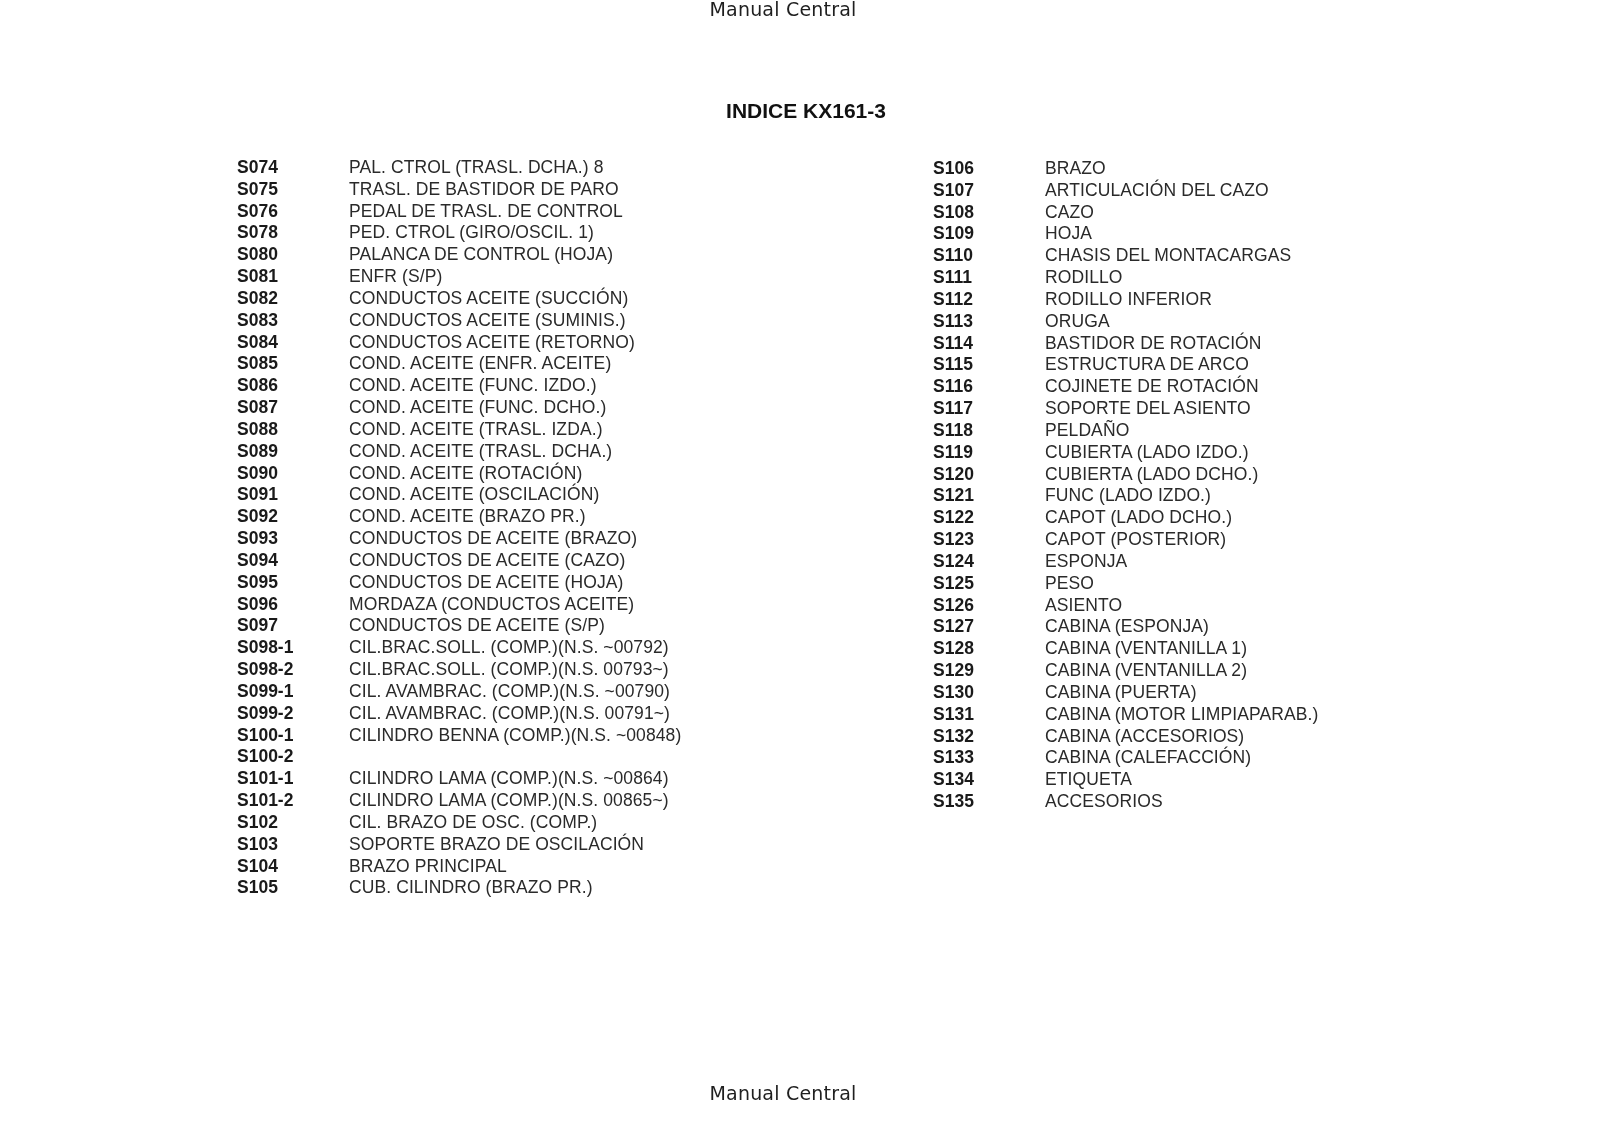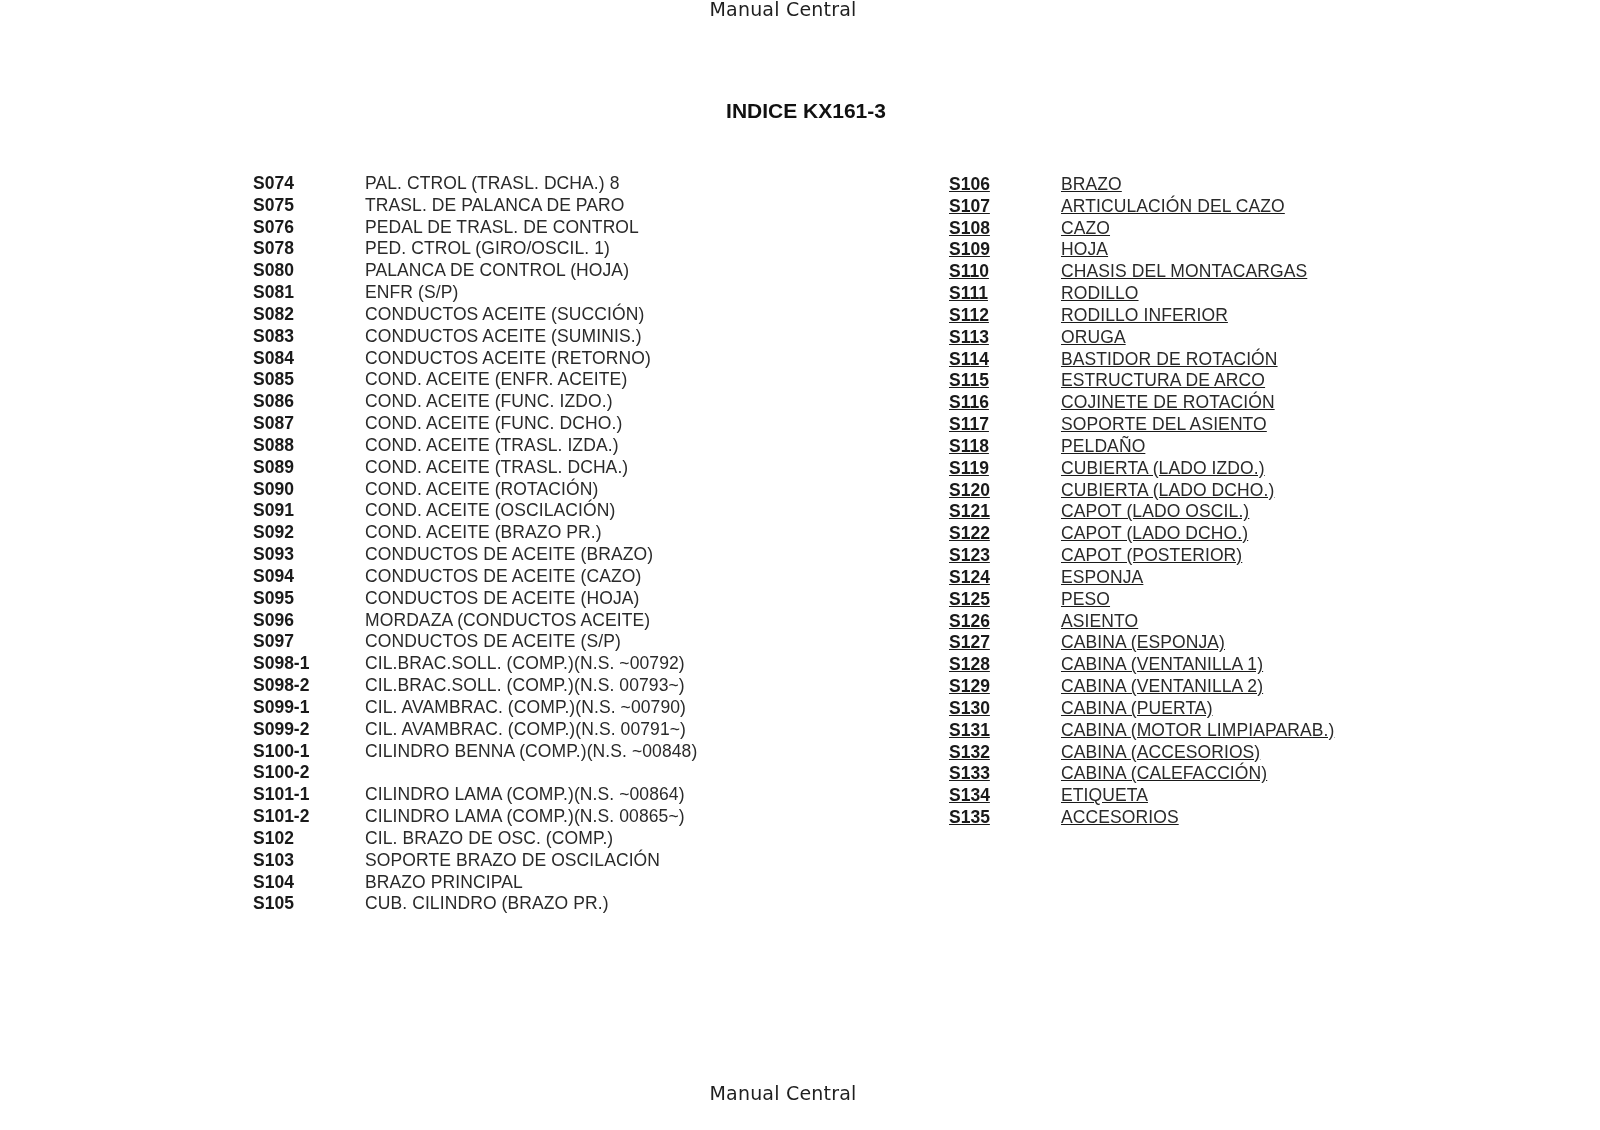--- a/index.html
+++ b/index.html
@@ -35,26 +35,26 @@
       text-align: center;
       font-family: "Liberation Sans", sans-serif;
       font-weight: bold;
       font-size: 21px;
       color: #111111;
     }
 
     .index-column {
       position: absolute;
       top: 157px;
-      margin: 16px;
+      margin: 0;
       padding: 0;
       list-style: none;
     }
     .index-column.left { left: 237px; }
-    .index-column.right { left: 933px; top: 158px; text-decoration: underline; }
+    .index-column.right { left: 933px; top: 158px; }
 
     .index-row {
       height: 21.83px;
       line-height: 21.83px;
       white-space: nowrap;
       display: flex;
     }
     .index-code {
       font-family: "Liberation Sans", sans-serif;
       font-weight: bold;
@@ -77,21 +77,21 @@
 
 <h1 class="page-title" style="margin:0;">INDICE KX161-3</h1>
 
 <ul class="index-column left">
     <li class="index-row">
       <span class="index-code">S074</span>
       <span class="index-desc">PAL. CTROL (TRASL. DCHA.) 8</span>
     </li>
     <li class="index-row">
       <span class="index-code">S075</span>
-      <span class="index-desc">TRASL. DE PALANCA DE PARO</span>
+      <span class="index-desc">TRASL. DE BASTIDOR DE PARO</span>
     </li>
     <li class="index-row">
       <span class="index-code">S076</span>
       <span class="index-desc">PEDAL DE TRASL. DE CONTROL</span>
     </li>
     <li class="index-row">
       <span class="index-code">S078</span>
       <span class="index-desc">PED. CTROL (GIRO/OSCIL. 1)</span>
     </li>
     <li class="index-row">
@@ -270,21 +270,21 @@
     <li class="index-row">
       <span class="index-code">S119</span>
       <span class="index-desc">CUBIERTA (LADO IZDO.)</span>
     </li>
     <li class="index-row">
       <span class="index-code">S120</span>
       <span class="index-desc">CUBIERTA (LADO DCHO.)</span>
     </li>
     <li class="index-row">
       <span class="index-code">S121</span>
-      <span class="index-desc">CAPOT (LADO OSCIL.)</span>
+      <span class="index-desc">FUNC (LADO IZDO.)</span>
     </li>
     <li class="index-row">
       <span class="index-code">S122</span>
       <span class="index-desc">CAPOT (LADO DCHO.)</span>
     </li>
     <li class="index-row">
       <span class="index-code">S123</span>
       <span class="index-desc">CAPOT (POSTERIOR)</span>
     </li>
     <li class="index-row">

